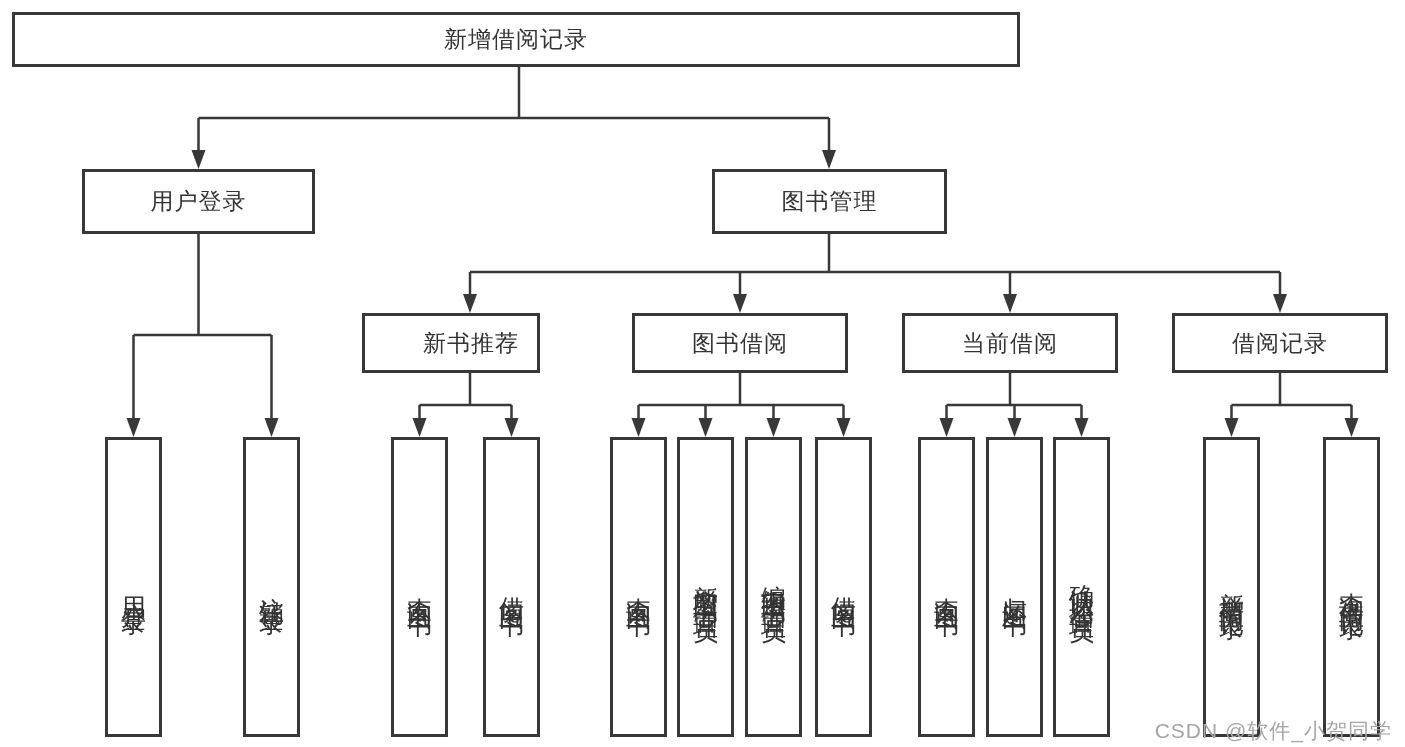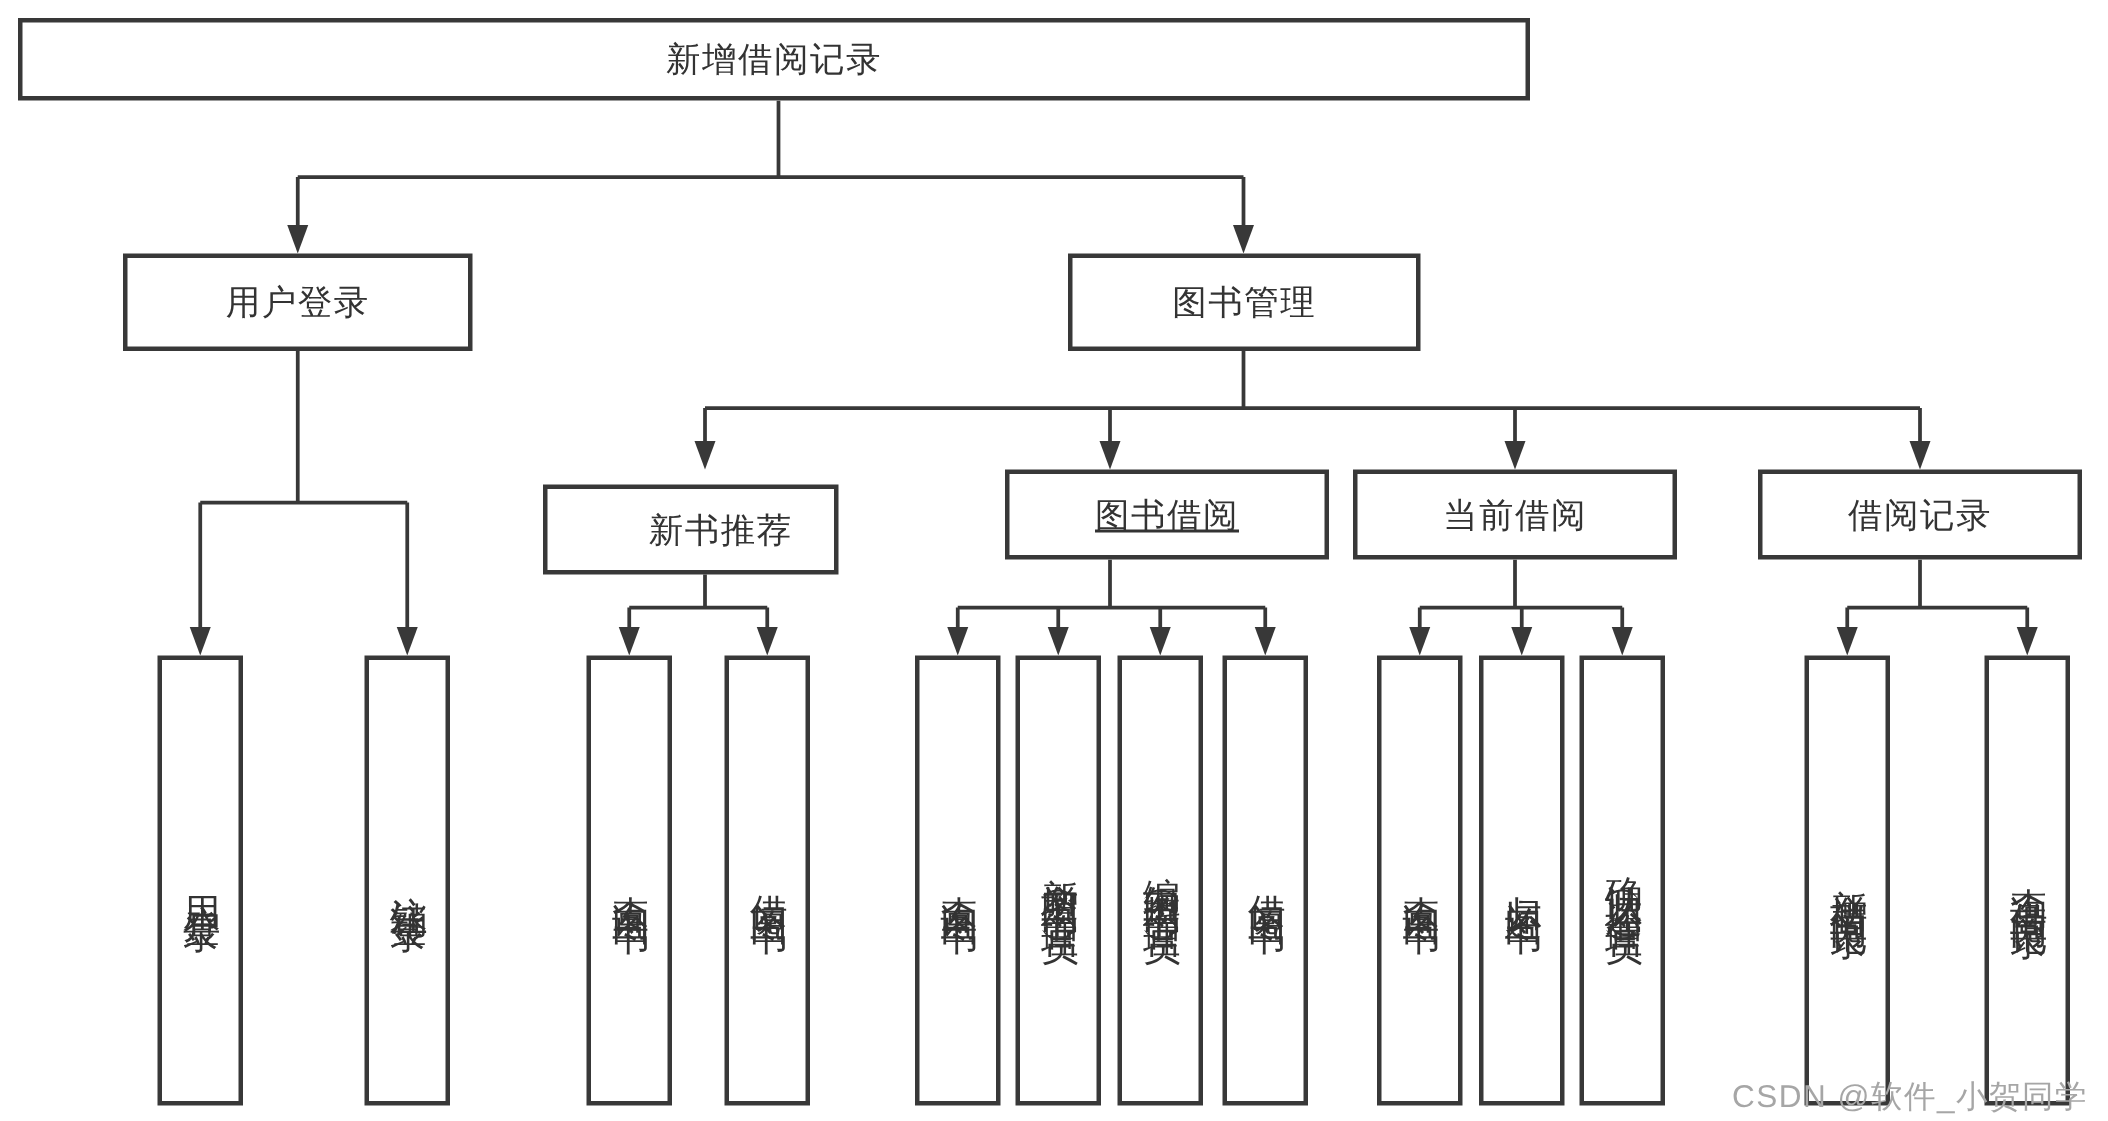--- a/index.html
+++ b/index.html
@@ -70,22 +70,22 @@
       <polygon class="ahead" points="1224.5,418 1238.5,418 1231.5,437"></polygon>
       <polygon class="ahead" points="1344.5,418 1358.5,418 1351.5,437"></polygon>
     </g>
   </svg>
 
   <div class="hbox" style="left:12px;top:12px;width:1008px;height:55px;">新增借阅记录</div>
 
   <div class="hbox" style="left:82px;top:169px;width:233px;height:65px;">用户登录</div>
   <div class="hbox" style="left:712px;top:169px;width:235px;height:65px;">图书管理</div>
 
-  <div class="hbox" style="left:362px;top:323px;width:197px;height:60px;padding-left:40px;">新书推荐</div>
-  <div class="hbox" style="left:670px;top:313px;width:216px;height:60px;text-decoration:underline;">图书借阅</div>
+  <div class="hbox" style="left:362px;top:313px;width:178px;height:60px;padding-left:40px;">新书推荐</div>
+  <div class="hbox" style="left:632px;top:313px;width:216px;height:60px;">图书借阅</div>
   <div class="hbox" style="left:902px;top:313px;width:216px;height:60px;">当前借阅</div>
   <div class="hbox" style="left:1172px;top:313px;width:216px;height:60px;">借阅记录</div>
 
   <div class="vbox" style="left:105px;top:437px;width:57px;height:300px;">用户登录</div>
   <div class="vbox" style="left:243px;top:437px;width:57px;height:300px;">注销登录</div>
 
   <div class="vbox" style="left:391px;top:437px;width:57px;height:300px;">查询图书</div>
   <div class="vbox" style="left:483px;top:437px;width:57px;height:300px;">借阅图书</div>
 
   <div class="vbox" style="left:610px;top:437px;width:57px;height:300px;">查询图书</div>

